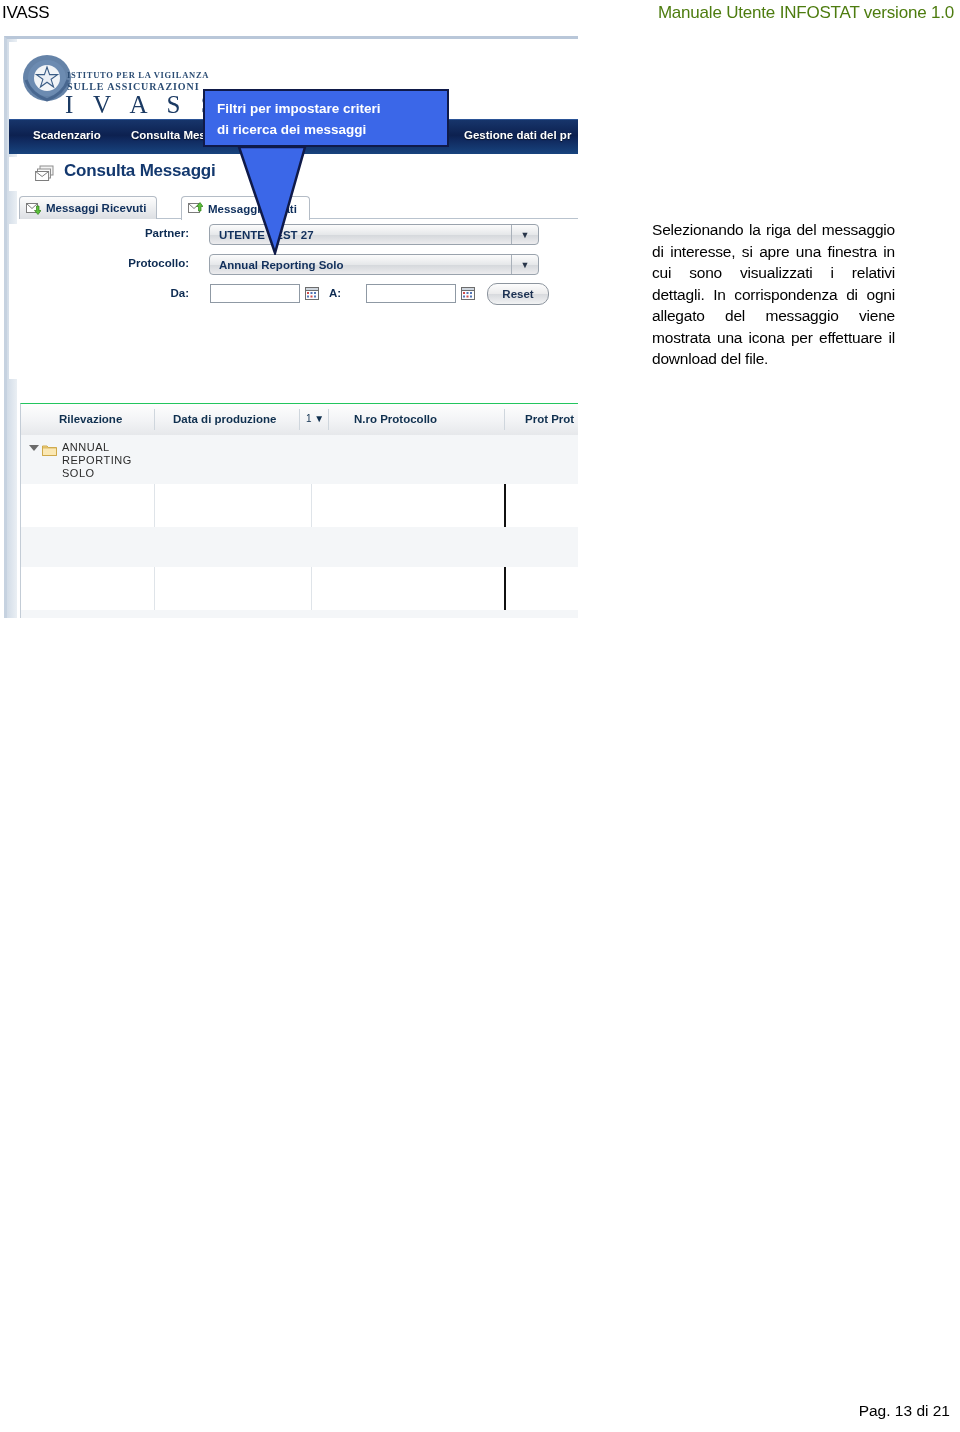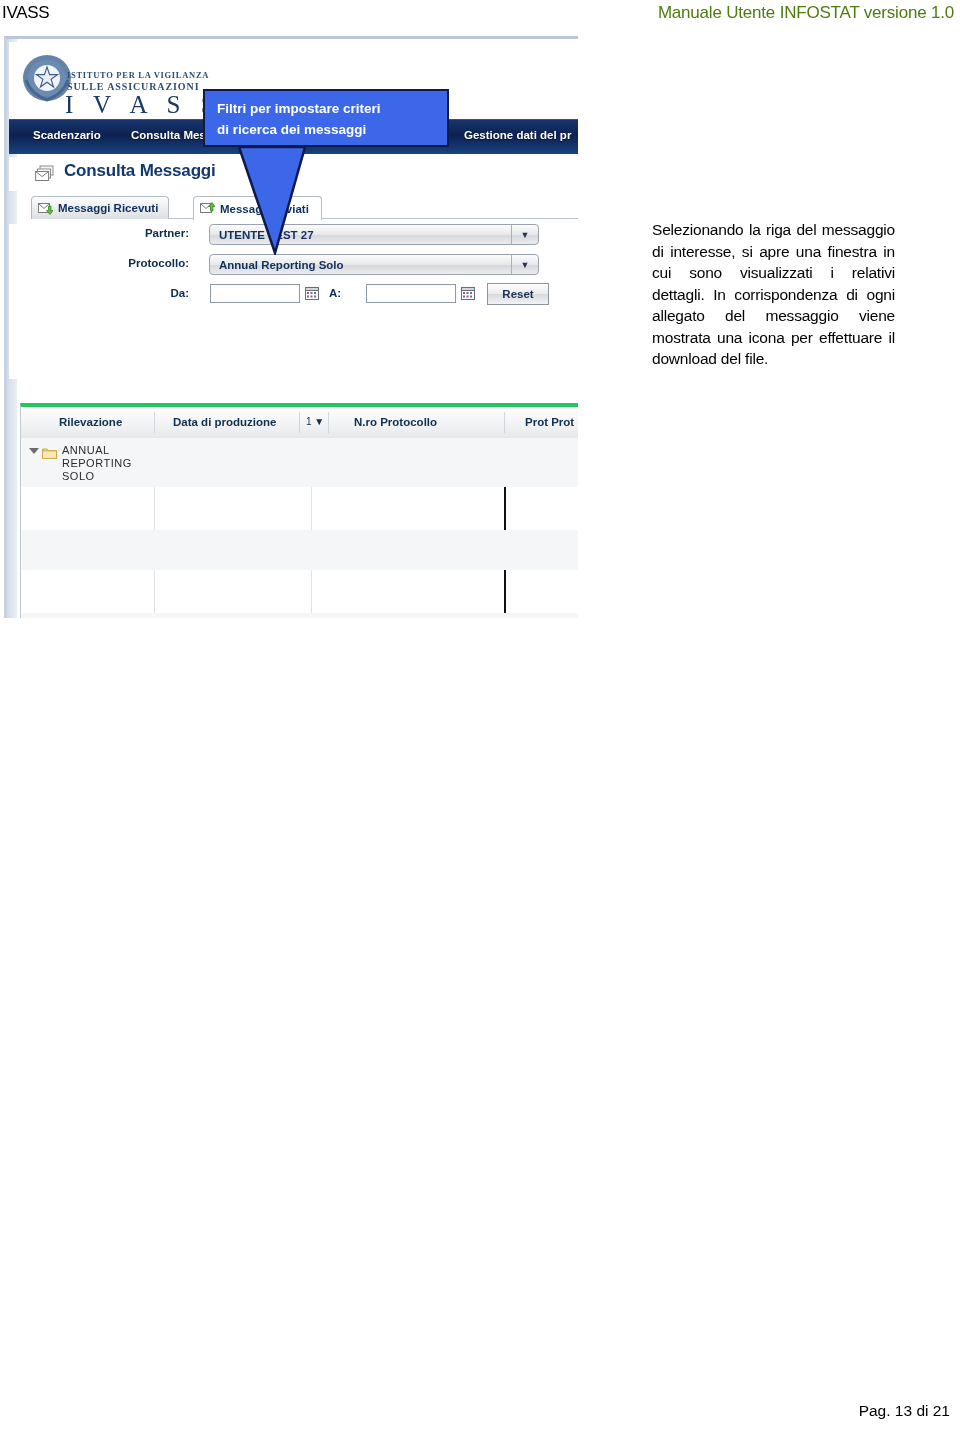--- a/index.html
+++ b/index.html
@@ -78,21 +78,21 @@
   .ptitle-wrap{position:absolute;left:2px;top:118px;width:572px;height:34px;background:#fff;}
   .ptitle-ico{position:absolute;left:26px;top:8px;width:20px;height:17px;}
   .ptitle{
     position:absolute;left:55px;top:4px;
     color:#13386e;font-size:17px;font-weight:bold;
     font-family:"Liberation Sans",sans-serif;letter-spacing:-0.2px;
   }
 
   
   .tabs{
-    position:absolute;left:16px;top:157px;width:572px;height:24px;
+    position:absolute;left:4px;top:157px;width:572px;height:24px;
   }
   .tabline{
     position:absolute;left:8px;top:22px;width:566px;height:1px;background:#b9c3ce;
   }
   .tab{
     position:absolute;top:0;height:23px;box-sizing:border-box;
     border:1px solid #b4bcc6;border-bottom:none;
     border-radius:4px 4px 0 0;
     font-size:11.5px;font-weight:bold;color:#0f2f5c;
     font-family:"Liberation Sans",sans-serif;
@@ -136,37 +136,37 @@
     position:absolute;top:0;width:90px;height:19px;
     box-sizing:border-box;border:1px solid #8f99a4;background:#fff;
   }
   .calico{position:absolute;top:2px;width:14px;height:14px;}
   .alabel{
     position:absolute;top:3px;font-size:11.5px;font-weight:bold;color:#0d2b52;
     font-family:"Liberation Sans",sans-serif;
   }
   .btn{
     position:absolute;top:-1px;width:62px;height:22px;box-sizing:border-box;
-    border:1px solid #8d959e;border-radius:0;
+    border:1px solid #8d959e;border-radius:10px;
     background:linear-gradient(to bottom,#fdfdfd 0%,#ebebec 48%,#d8dade 52%,#f2f3f4 100%);
     display:flex;align-items:center;justify-content:center;
     font-size:11.5px;font-weight:bold;color:#1c3152;
     font-family:"Liberation Sans",sans-serif;
   }
   .cbox{
     position:absolute;left:201px;top:0;width:14px;height:14px;box-sizing:border-box;
     border:1px solid #7b848e;background:linear-gradient(to bottom,#ffffff,#e9eaec);
     display:flex;align-items:center;justify-content:center;
     font-size:12px;color:#111;line-height:1;
   }
 
   
   .grid{
     position:absolute;left:13px;top:364px;width:565px;height:216px;
-    border-top:4px solid #22c55e;border-left:1px solid #c3ccd6;
+    border-top:1px solid #22c55e;border-left:1px solid #c3ccd6;
     box-sizing:border-box;background:#fff;
   }
   .ghead{
     position:absolute;left:0;top:0;width:565px;height:31px;
     background:linear-gradient(to bottom,#fefefe 0%,#f2f3f5 55%,#e6e8eb 100%);
     border-bottom:1px solid #b7c0ca;
   }
   .gh{
     position:absolute;top:9px;font-size:11.5px;font-weight:bold;color:#10304f;
     font-family:"Liberation Sans",sans-serif;white-space:nowrap;

